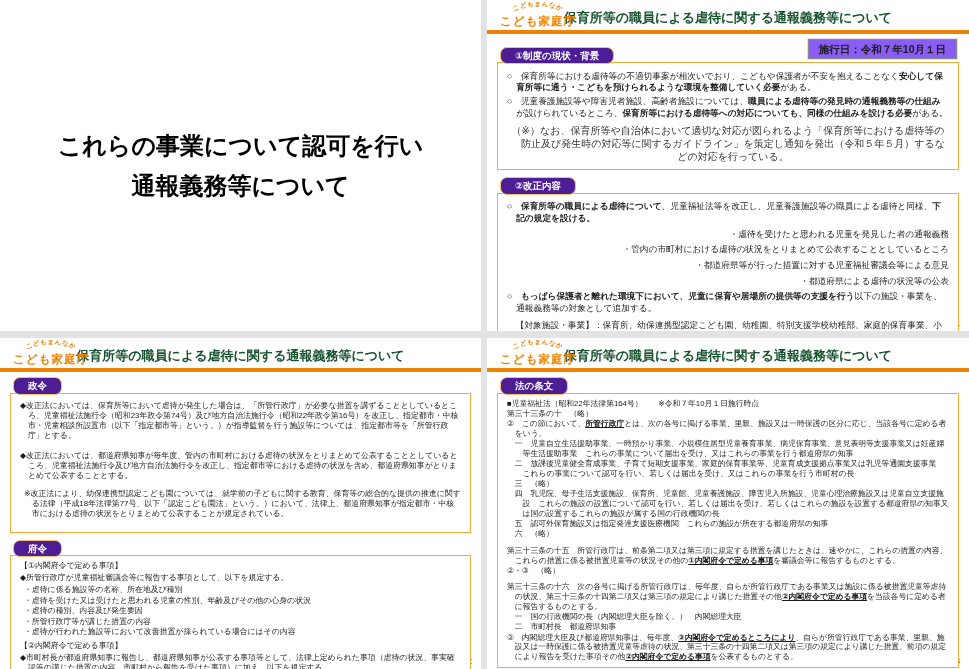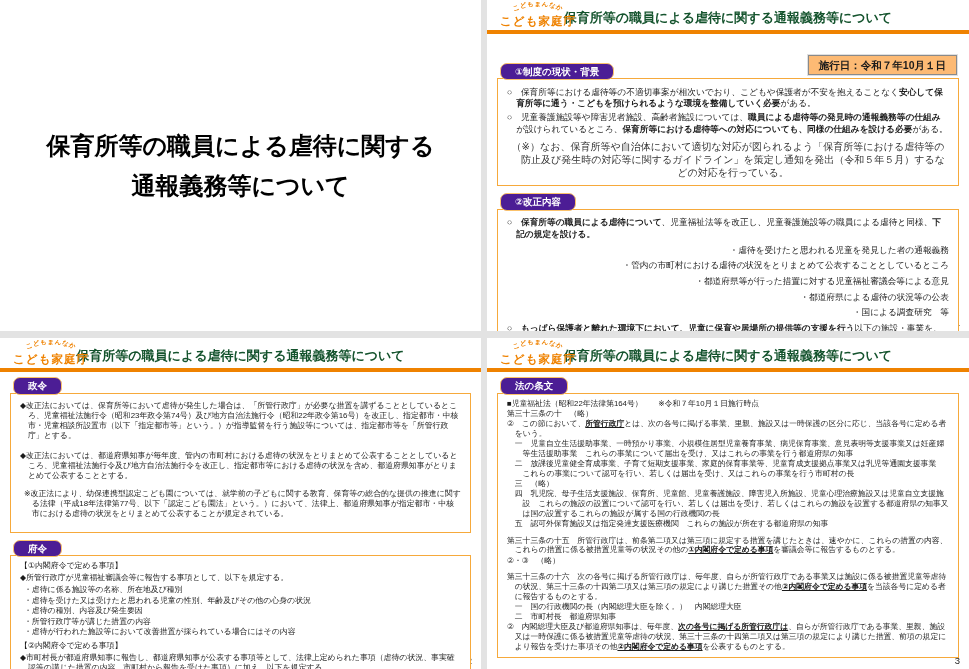--- a/index.html
+++ b/index.html
@@ -16,21 +16,21 @@
   .logo{position:absolute;left:8px;top:2px;width:86px;text-align:center;line-height:1;}
   .logo svg{display:block;margin:0 auto;}
   .arc-text{font-size:6.5px;fill:#EF8200;font-weight:bold;letter-spacing:.5px;}
   .logo-name{color:#EF8200;font-weight:bold;font-size:11.5px;letter-spacing:1px;margin-top:1px;}
   .header-title{text-align:center;font-weight:bold;font-size:13px;padding-top:9px;color:#14532d;}
   .orange-bar{height:4px;background:#EF8200;}
 
   .content{padding:5px 10px 0;}
   .tab{display:inline-block;background:#4c1d95;border:1px solid #FBC26B;color:#fff;font-weight:bold;font-size:9.5px;line-height:1;padding:3px 14px;border-radius:7px;position:relative;z-index:2;margin:0 0 -2px 3px;}
   .tab-row{display:flex;justify-content:space-between;align-items:flex-end;}
-  .effective-date{border:1px solid #8a8a8a;box-shadow:0 0 0 1px #e0e0e0;padding:2px 10px;font-weight:bold;font-size:10.5px;background:#fdba74;margin:16px 2px 3px 0;}
+  .effective-date{border:1px solid #8a8a8a;box-shadow:0 0 0 1px #e0e0e0;padding:2px 10px;font-weight:bold;font-size:10.5px;background:#8b5cf6;margin:0 2px 3px 0;}
   .obox{border:1.6px solid #F6A93B;background:#fff;padding:5px 9px;position:relative;z-index:1;}
   .pagenum{position:absolute;right:9px;bottom:3px;font-size:9.5px;color:#222;}
 
   .b{font-weight:bold;}
   .u{text-decoration:underline;}
 
   
   .p1-body{font-size:8.7px;line-height:1.34;}
   .para{margin:2.5px 0;padding-left:1.05em;text-indent:-1.05em;}
   .note{font-size:10px;line-height:1.32;margin:4px 0 1px;padding-left:1em;text-indent:-1em;color:#333;text-align:center;}
@@ -52,21 +52,21 @@
   .law-item{margin:.5px 0 .5px 1em;padding-left:1em;text-indent:-1em;}
   .law-gap{height:6px;}
 </style>
 </head>
 <body>
 
 <div class="canvas">
 
   <section class="slide title-slide">
     <h1 class="main-title">
-      <div>保育所等の職員による虐待に関する</div>
+      <div>これらの事業について認可を行い</div>
       <div>通報義務等について</div>
     </h1>
   </section>
 
   <section class="slide">
     <div class="slide-header">
       <div class="logo">
         <svg width="80" height="13" viewBox="0 0 80 13">
           <path id="arc-a" d="M 10 12 Q 40 -5 70 12" fill="none"></path>
           <text class="arc-text"><textPath href="#arc-a" startOffset="50%" text-anchor="middle">こどもまんなか</textPath></text>
@@ -89,21 +89,20 @@
       </div>
 
       <div class="sec-gap"></div>
       <div class="tab">②改正内容</div>
       <div class="obox">
         <p class="para"><span>○　</span><span class="b">保育所等の職員による虐待について</span><span>、児童福祉法等を改正し、児童養護施設等の職員による虐待と同様、</span><span class="b">下記の規定を設ける。</span></p>
         <div class="bullet">・虐待を受けたと思われる児童を発見した者の通報義務</div>
         <div class="bullet">・管内の市町村における虐待の状況をとりまとめて公表することとしているところ</div>
         <div class="bullet">・都道府県等が行った措置に対する児童福祉審議会等による意見</div>
         <div class="bullet">・都道府県による虐待の状況等の公表</div>
-        <div class="bullet">・国による調査研究　等</div>
         <p class="para"><span>○　</span><span class="b">もっぱら保護者と離れた環境下において、児童に保育や居場所の提供等の支援を行う</span><span>以下の施設・事業を、通報義務等の対象として追加する。</span></p>
         <p class="target">【対象施設・事業】：保育所、幼保連携型認定こども園、幼稚園、特別支援学校幼稚部、家庭的保育事業、小規模保育事業、居宅訪問型保育事業、事業所内保育事業、認可外保育施設、一時預かり事業、病児保育事業、乳児等通園支援事業、児童自立生活援助事業、放課後児童健全育成事業、子育て短期支援事業、意見表明等支援事業、妊産婦等生活援助事業、児童育成支援拠点事業、母子生活支援施設、児童館</p>
       </div>
     </div>
     <div class="pagenum">1</div>
   </section>
 
   <section class="slide">
     <div class="slide-header">
       <div class="logo">
@@ -161,26 +160,27 @@
       <div class="tab">法の条文</div>
       <div class="obox">
         <div>■児童福祉法（昭和22年法律第164号）　　※令和７年10月１日施行時点</div>
         <div class="law-p">第三十三条の十　（略）</div>
         <div class="law-p"><span>②　この節において、</span><span class="b u">所管行政庁</span><span>とは、次の各号に掲げる事業、里親、施設又は一時保護の区分に応じ、当該各号に定める者をいう。</span></div>
         <div class="law-item">一　児童自立生活援助事業、一時預かり事業、小規模住居型児童養育事業、病児保育事業、意見表明等支援事業又は妊産婦等生活援助事業　これらの事業について届出を受け、又はこれらの事業を行う都道府県の知事</div>
         <div class="law-item">二　放課後児童健全育成事業、子育て短期支援事業、家庭的保育事業等、児童育成支援拠点事業又は乳児等通園支援事業　これらの事業について認可を行い、若しくは届出を受け、又はこれらの事業を行う市町村の長</div>
         <div class="law-item">三　（略）</div>
         <div class="law-item">四　乳児院、母子生活支援施設、保育所、児童館、児童養護施設、障害児入所施設、児童心理治療施設又は児童自立支援施設　これらの施設の設置について認可を行い、若しくは届出を受け、若しくはこれらの施設を設置する都道府県の知事又は国の設置するこれらの施設が属する国の行政機関の長</div>
         <div class="law-item">五　認可外保育施設又は指定発達支援医療機関　これらの施設が所在する都道府県の知事</div>
+        <div class="law-item">六　（略）</div>
         <div class="law-gap"></div>
         <div class="law-p"><span>第三十三条の十五　所管行政庁は、前条第二項又は第三項に規定する措置を講じたときは、速やかに、これらの措置の内容、これらの措置に係る被措置児童等の状況その他の</span><span class="b u">①内閣府令で定める事項</span><span>を審議会等に報告するものとする。</span></div>
         <div class="law-p">②・③　（略）</div>
         <div class="law-gap"></div>
         <div class="law-p"><span>第三十三条の十六　次の各号に掲げる所管行政庁は、毎年度、自らが所管行政庁である事業又は施設に係る被措置児童等虐待の状況、第三十三条の十四第二項又は第三項の規定により講じた措置その他</span><span class="b u">②内閣府令で定める事項</span><span>を当該各号に定める者に報告するものとする。</span></div>
         <div class="law-item">一　国の行政機関の長（内閣総理大臣を除く。）　内閣総理大臣</div>
         <div class="law-item">二　市町村長　都道府県知事</div>
-        <div class="law-p"><span>②　内閣総理大臣及び都道府県知事は、毎年度、</span><span class="b u">次の各号に掲げる所管行政庁は</span><span>、自らが所管行政庁である事業、里親、施設又は一時保護に係る被措置児童等虐待の状況、第三十三条の十四第二項又は第三項の規定により講じた措置、前項の規定により報告を受けた事項その他</span><span class="b u">②内閣府令で定める事項</span><span>を公表するものとする。</span></div>
+        <div class="law-p"><span>②　内閣総理大臣及び都道府県知事は、毎年度、</span><span class="b u">③内閣府令で定めるところにより</span><span>、自らが所管行政庁である事業、里親、施設又は一時保護に係る被措置児童等虐待の状況、第三十三条の十四第二項又は第三項の規定により講じた措置、前項の規定により報告を受けた事項その他</span><span class="b u">②内閣府令で定める事項</span><span>を公表するものとする。</span></div>
       </div>
     </div>
     <div class="pagenum">3</div>
   </section>
 
 </div>
 
 </body></html>

